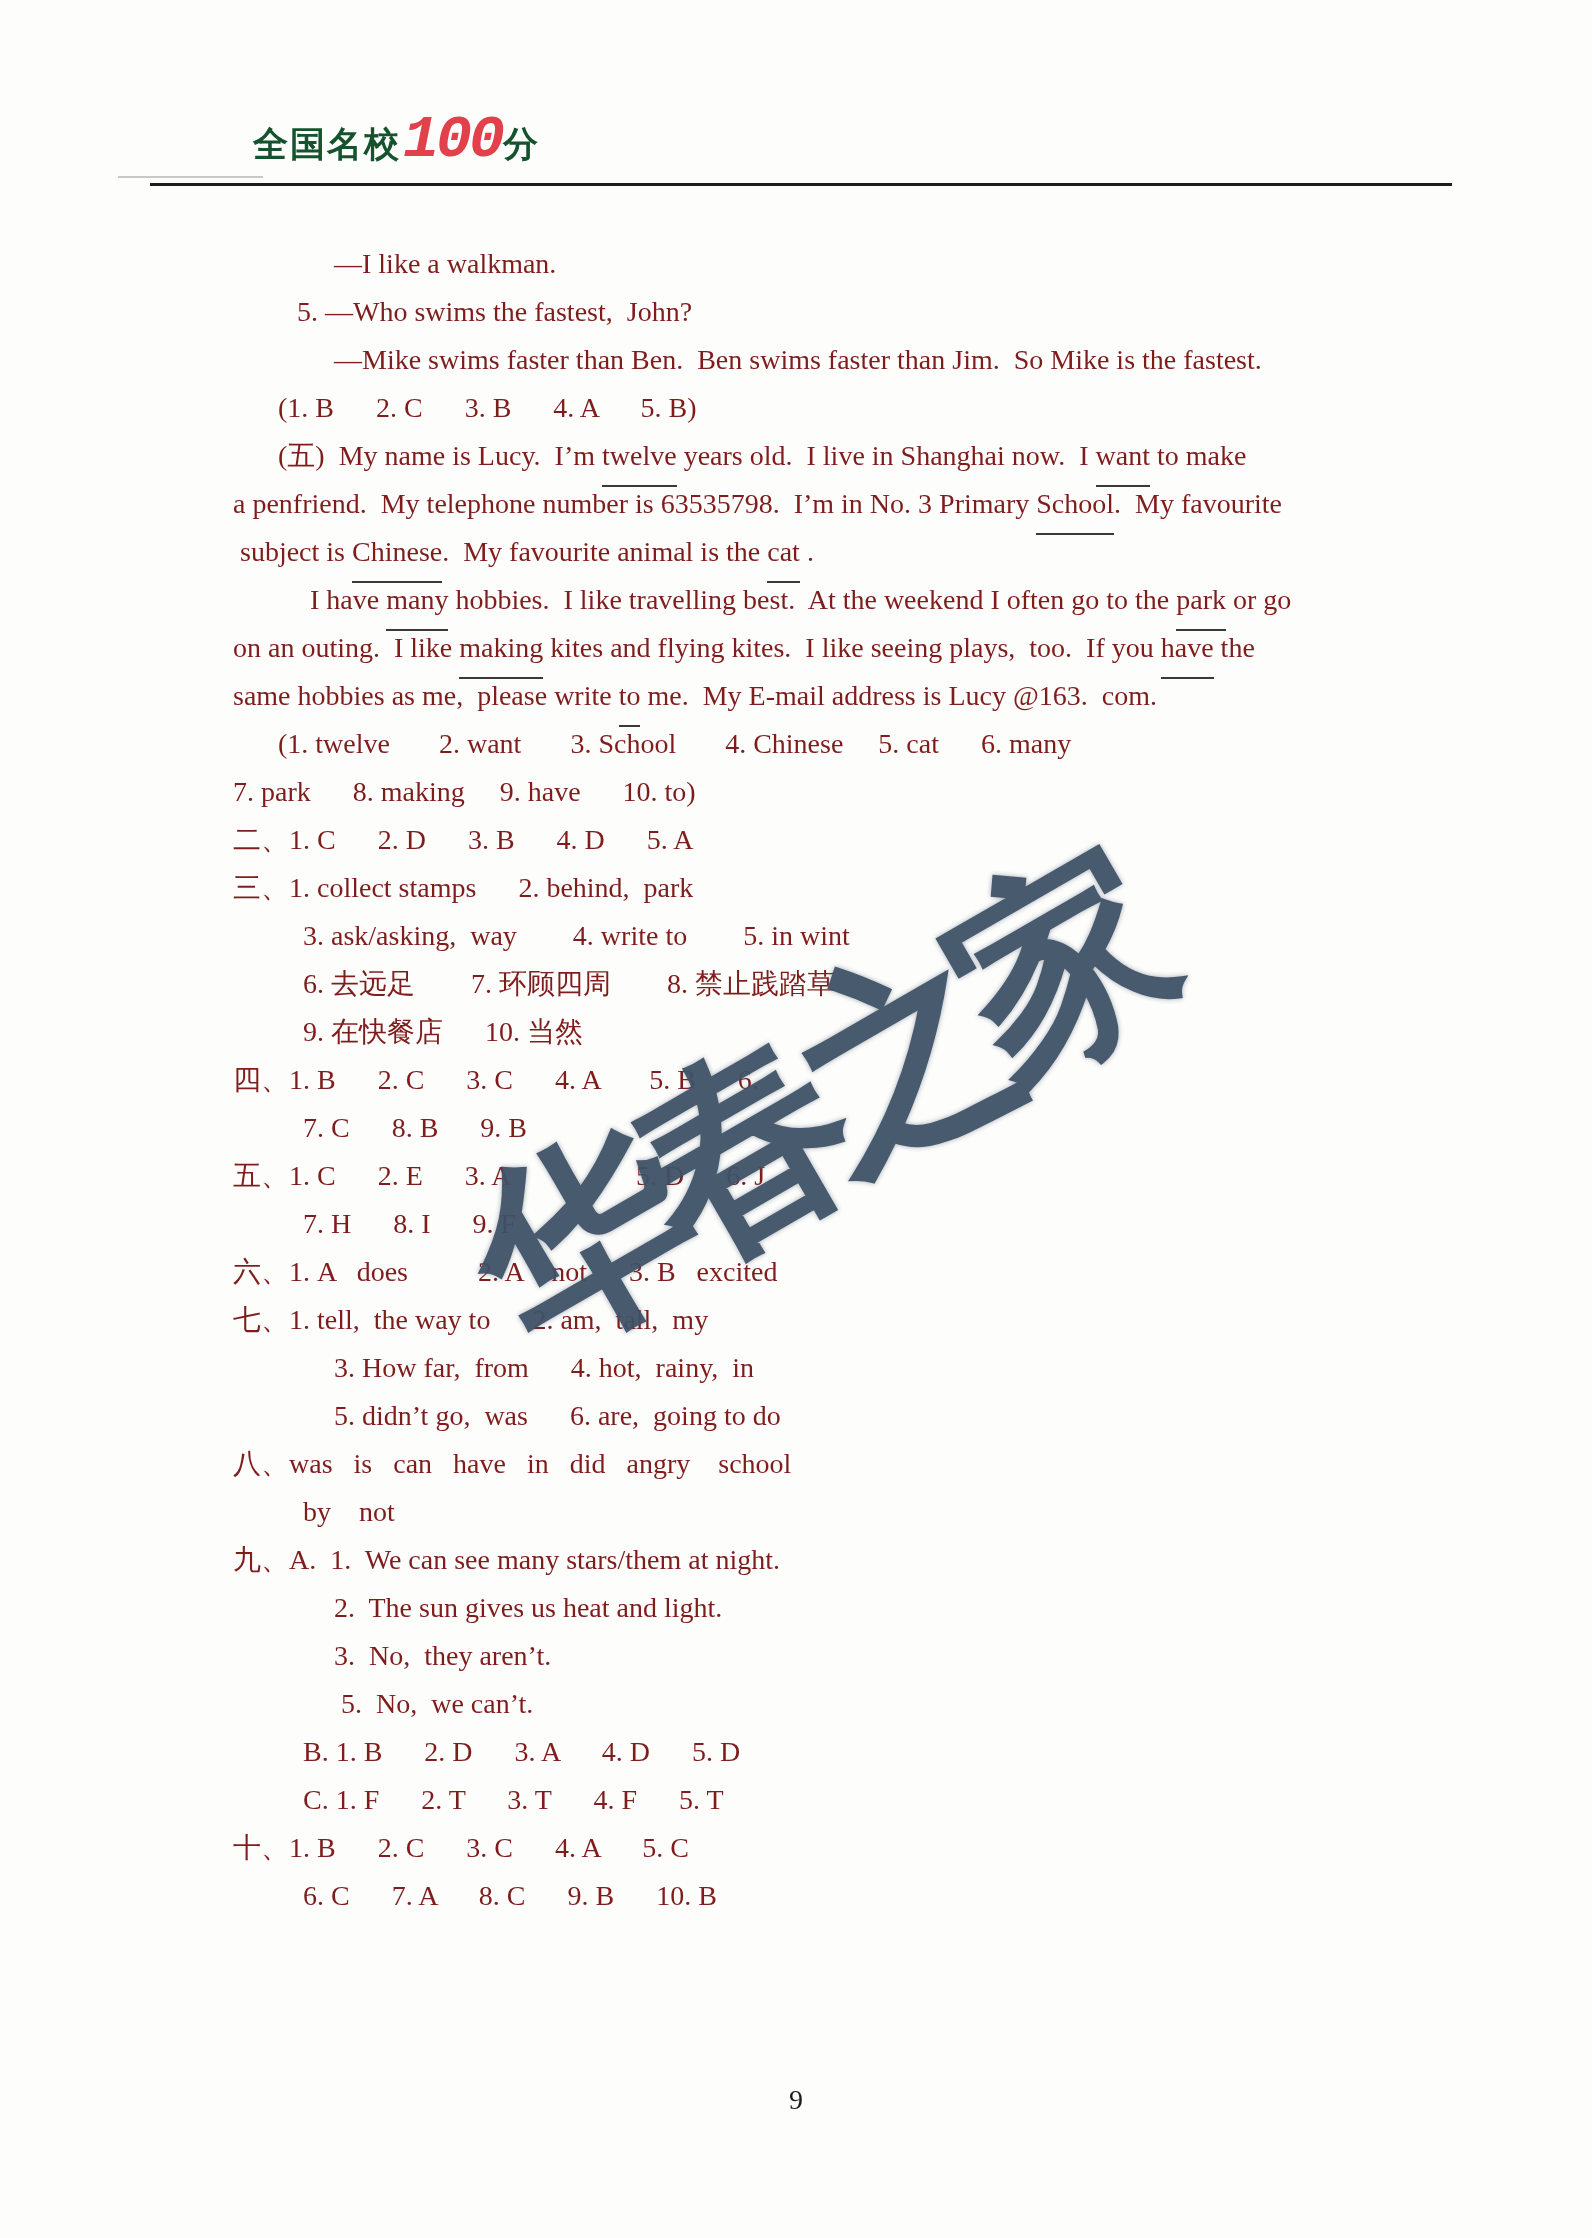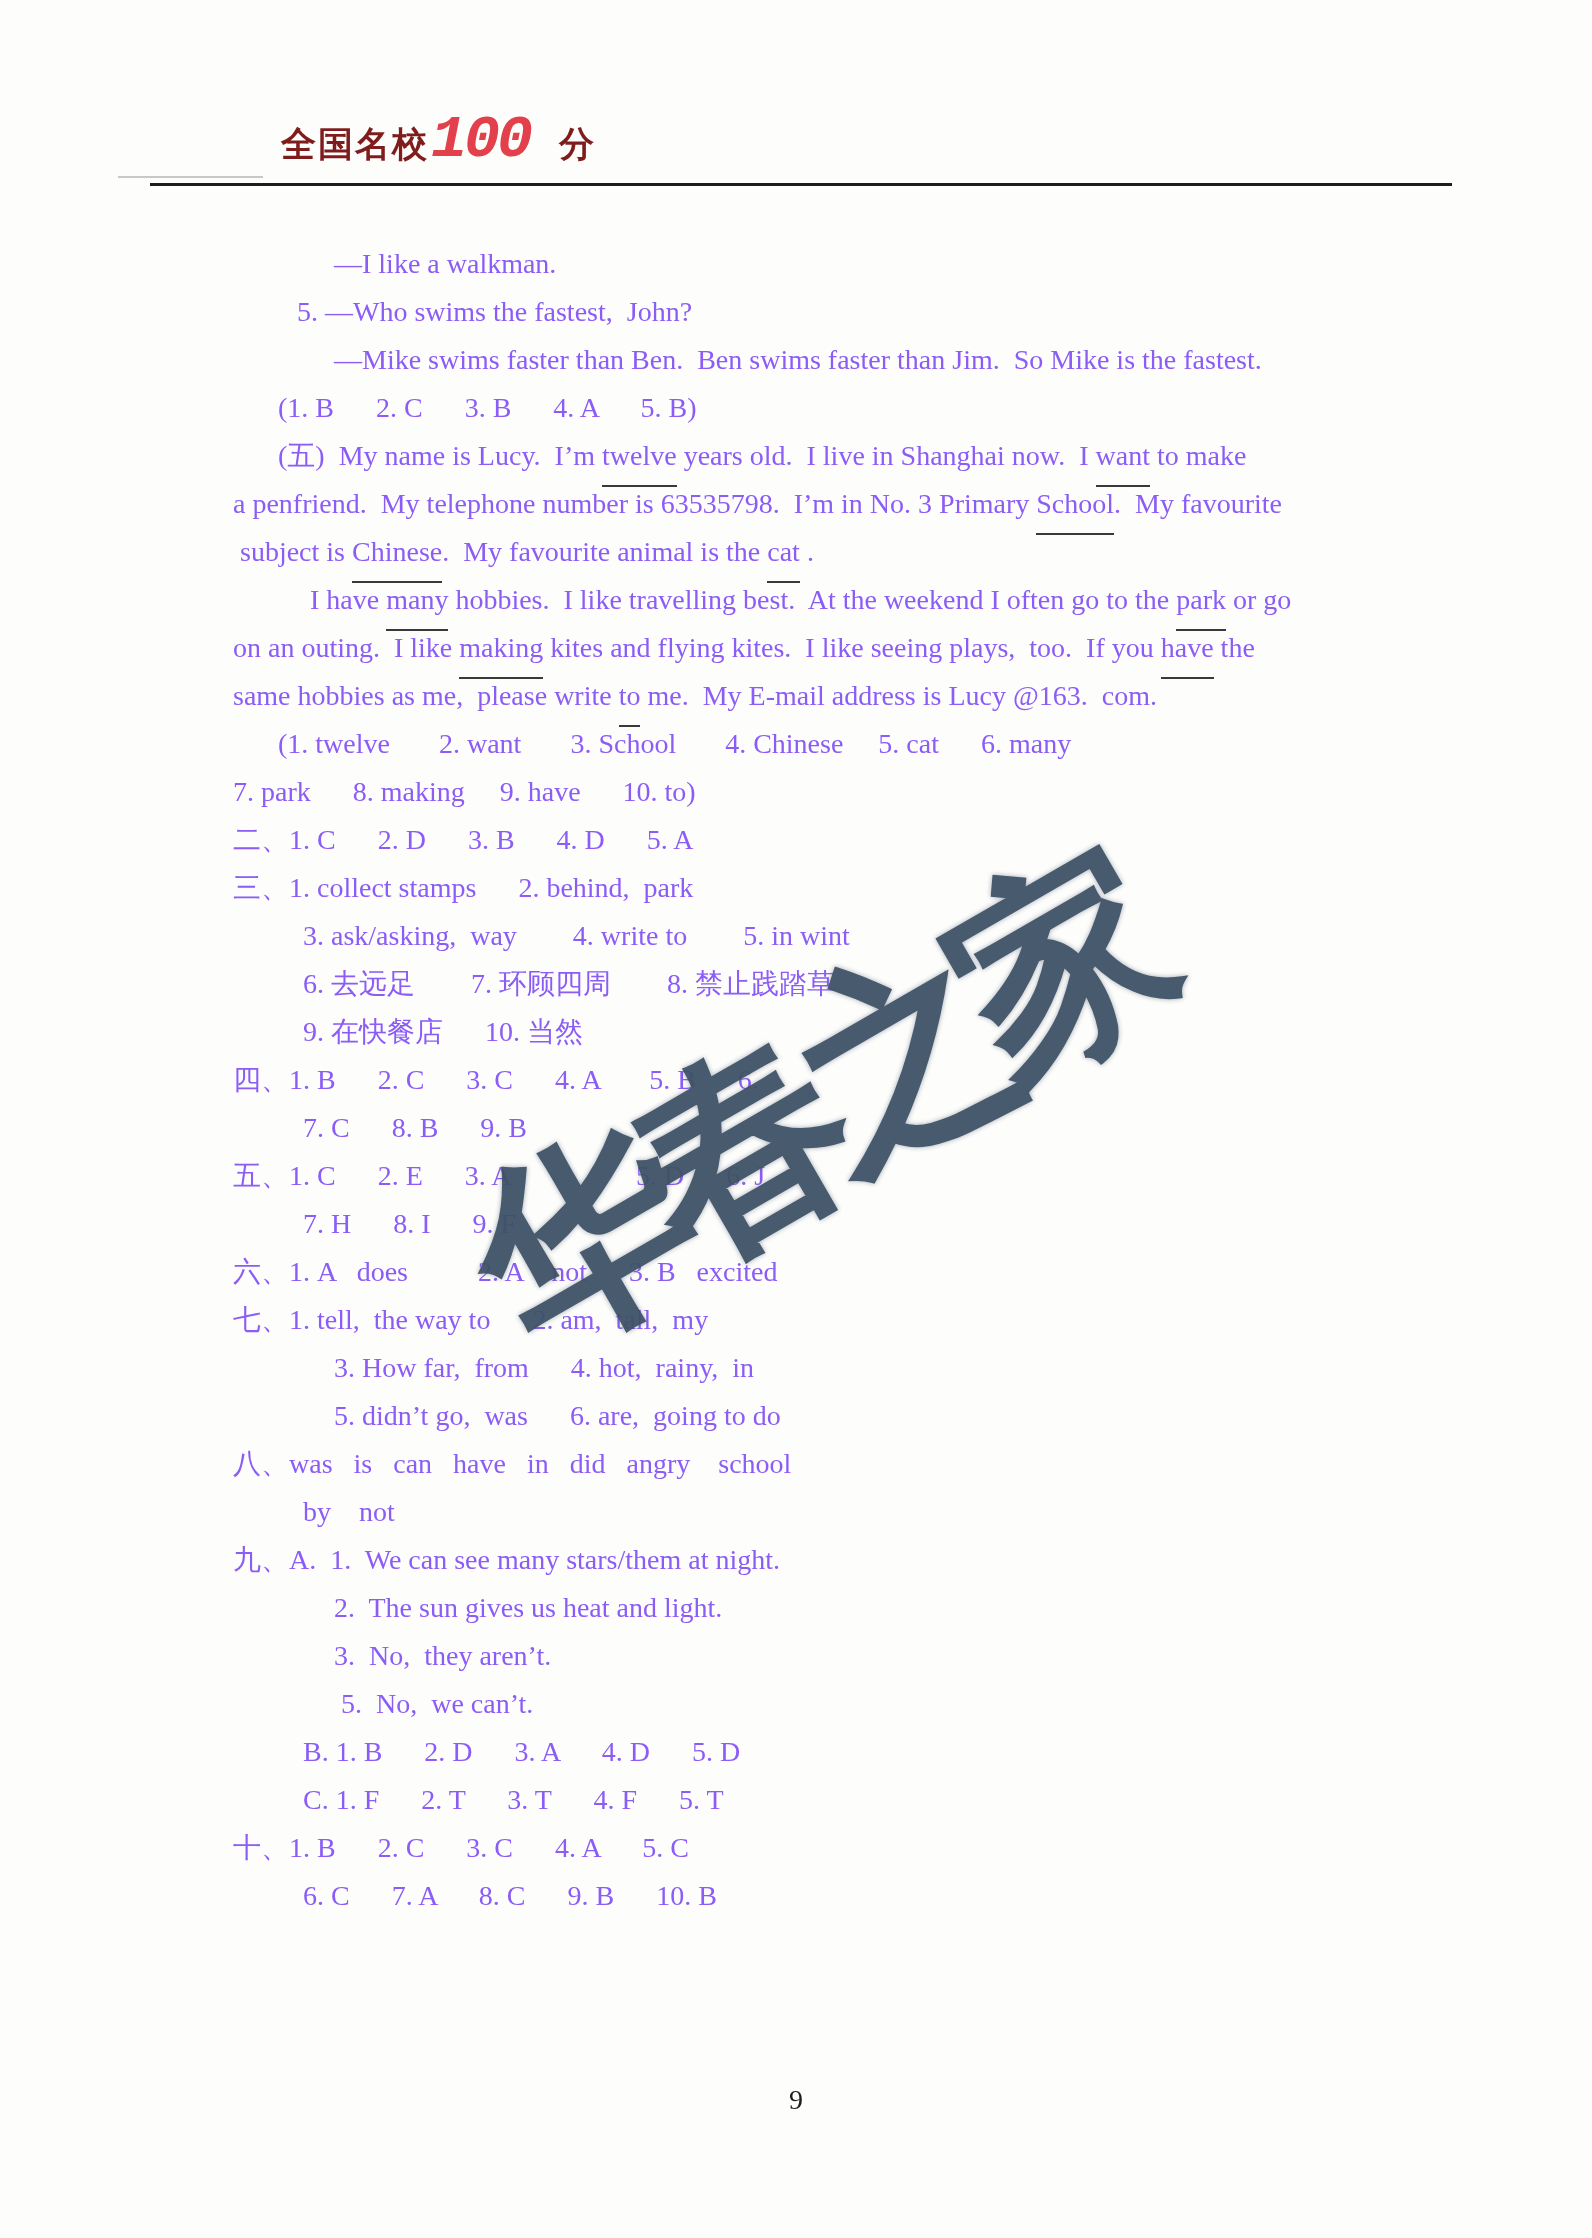--- a/index.html
+++ b/index.html
@@ -11,41 +11,41 @@
     font-family:"Liberation Serif","DejaVu Serif",serif;
     color:#222;
   }
   
   .brand{
     position:absolute;left:253px;top:110px;
     white-space:nowrap;line-height:1;
   }
   .brand-cn{
     font-family:"Liberation Sans","DejaVu Sans",sans-serif;
-    font-weight:700;font-size:35px;color:#7f1d1d;
-    letter-spacing:2px;vertical-align:baseline;margin-left:28px;
+    font-weight:700;font-size:35px;color:#14532d;
+    letter-spacing:2px;vertical-align:baseline;
   }
   .brand-100{
     font-family:Liberation Mono, monospace;
     font-style:italic;font-weight:700;font-size:60px;
     color:#e2414b;vertical-align:baseline;
     margin:0 1px 0 2px;letter-spacing:-3px;
   }
   .rule-light{
     position:absolute;left:118px;top:176px;width:145px;height:2px;
     background:#c8c8c6;
   }
   .rule-dark{
     position:absolute;left:150px;top:183px;width:1302px;height:3px;
     background:#1d1d1d;
   }
   
   .content{
     position:absolute;left:0;top:240px;width:1592px;
-    font-size:28px;line-height:48px;color:#8b5cf6;
+    font-size:28px;line-height:48px;color:#7f1d1d;
   }
   .line{white-space:pre-wrap;height:48px;}
   .ind-a{padding-left:233px;}
   .ind-b{padding-left:278px;}
   .ind-c{padding-left:289px;margin-left:8px;}
   .ind-d{padding-left:303px;}
   .ind-e{padding-left:334px;}
   .ind-f{padding-left:310px;}
   .u{border-bottom:2px solid #3a3a3a;padding-bottom:14px;}
   

